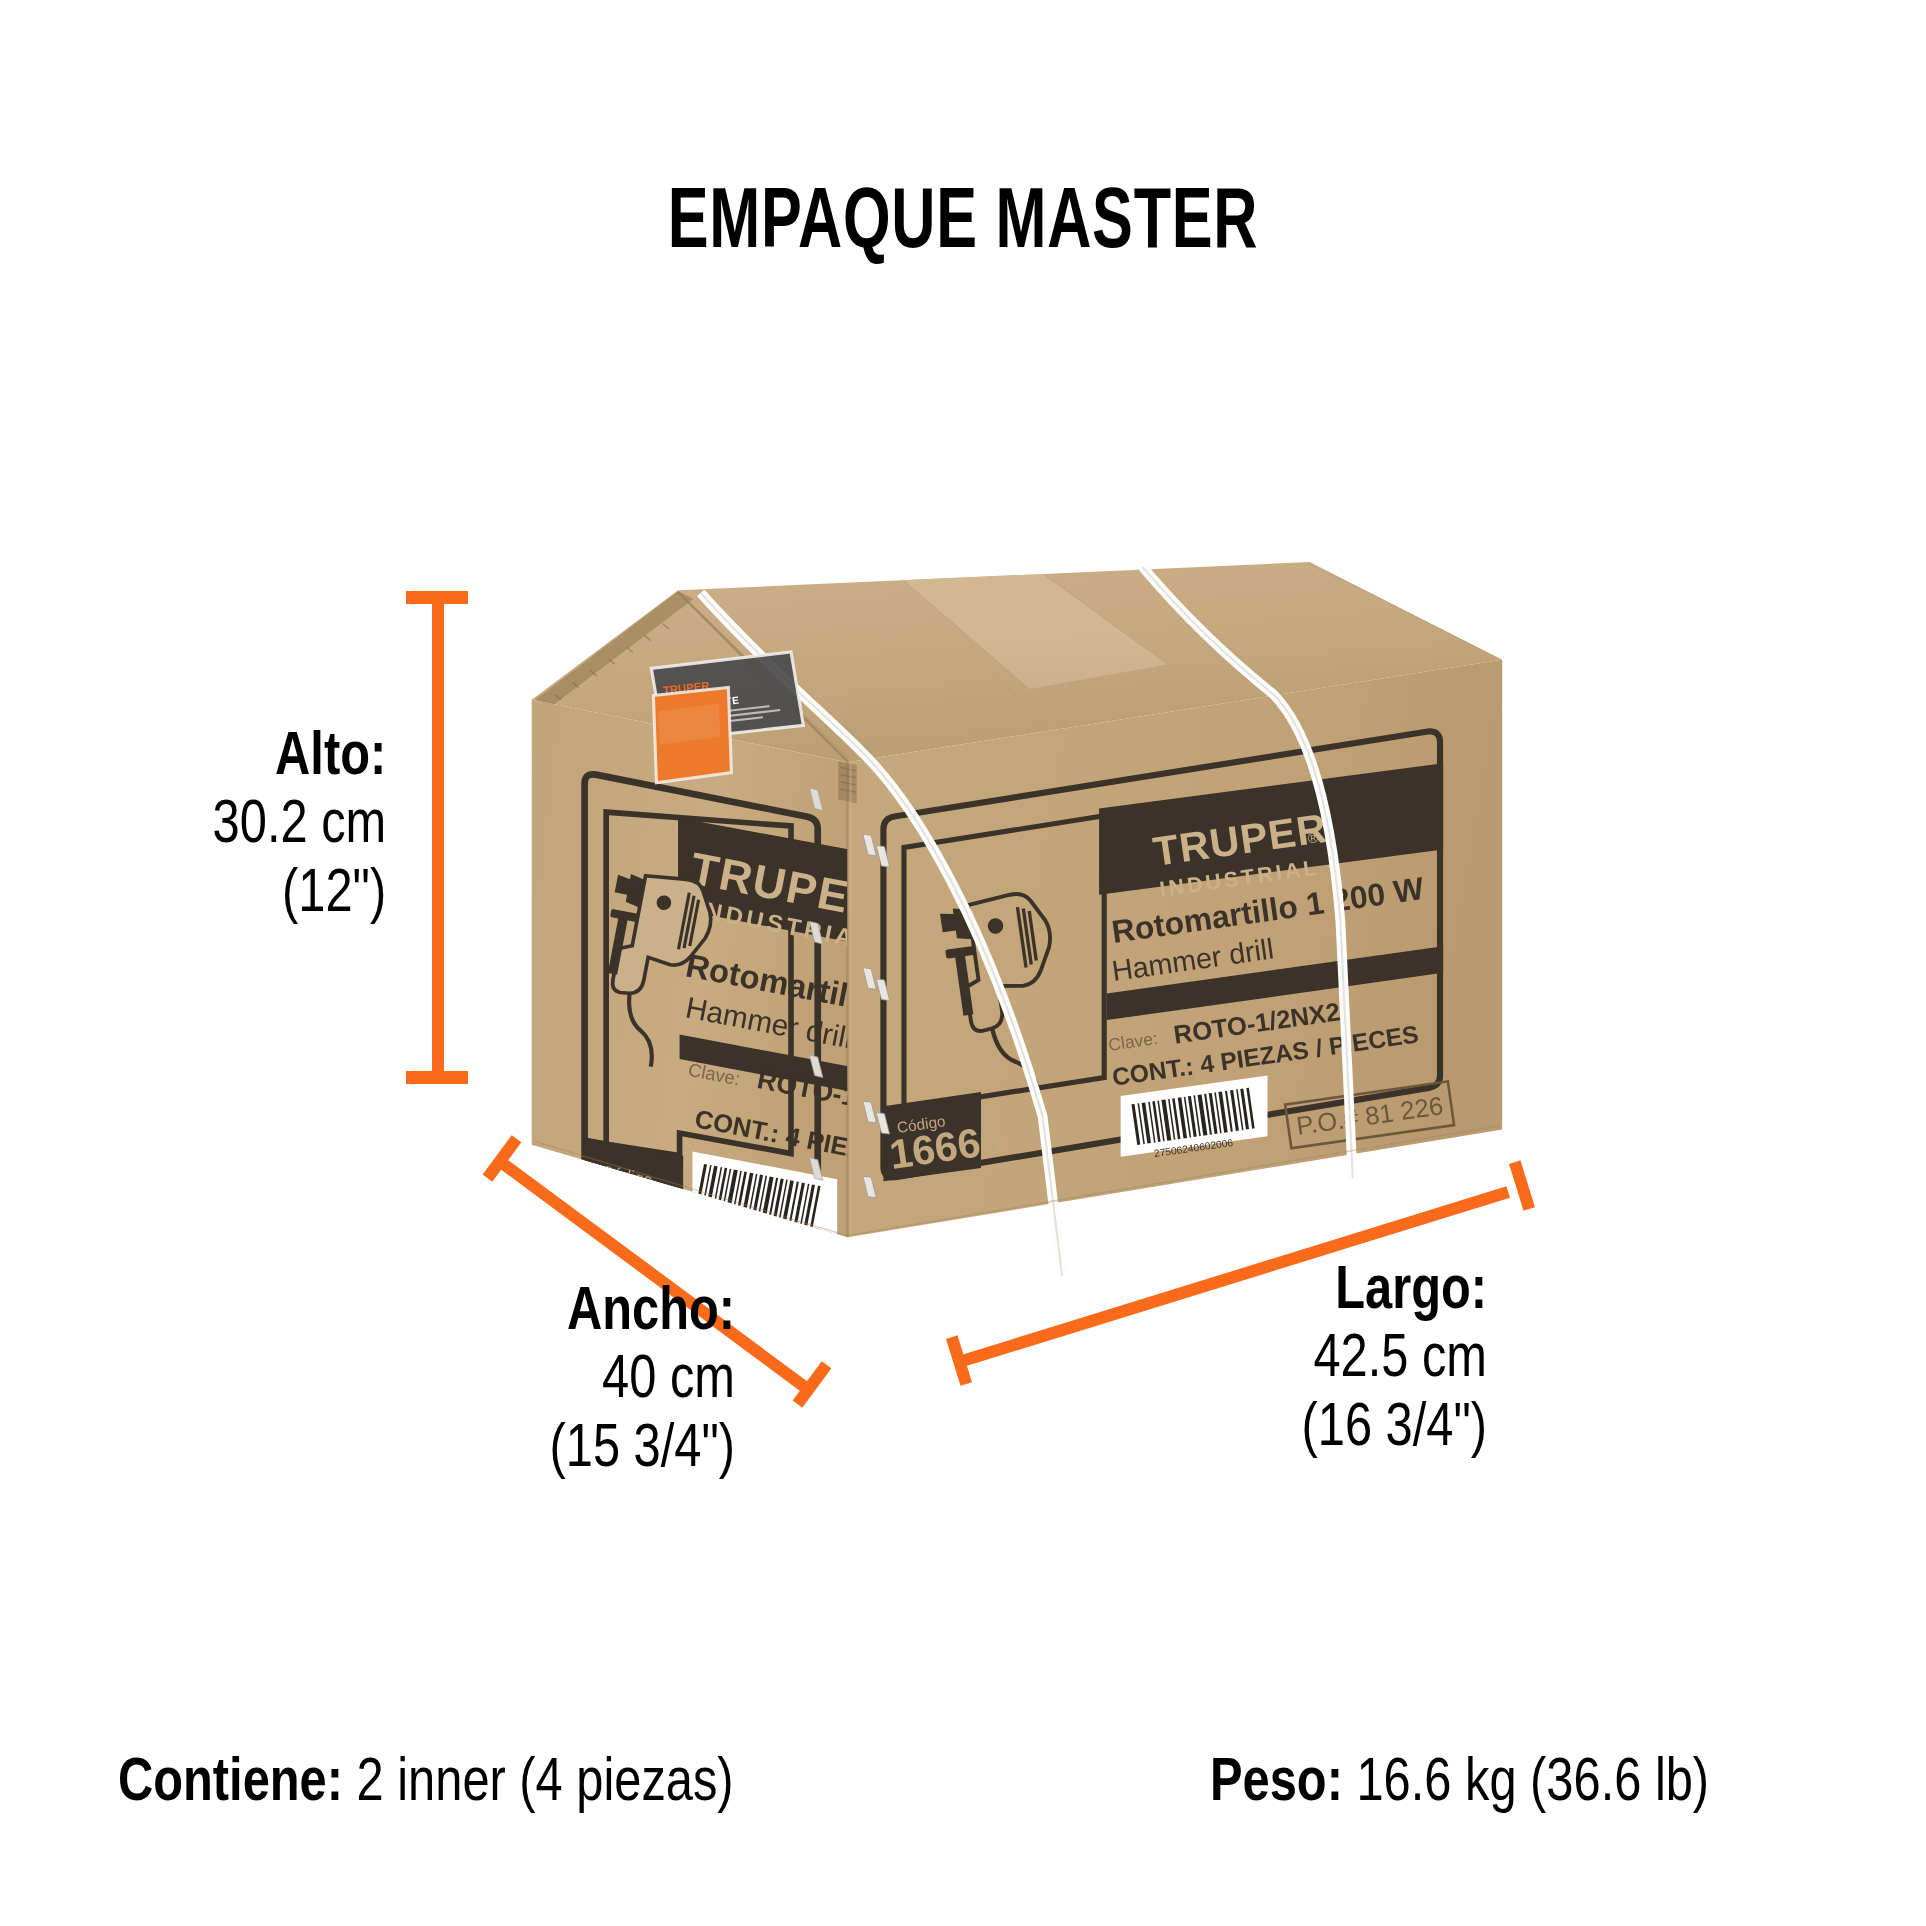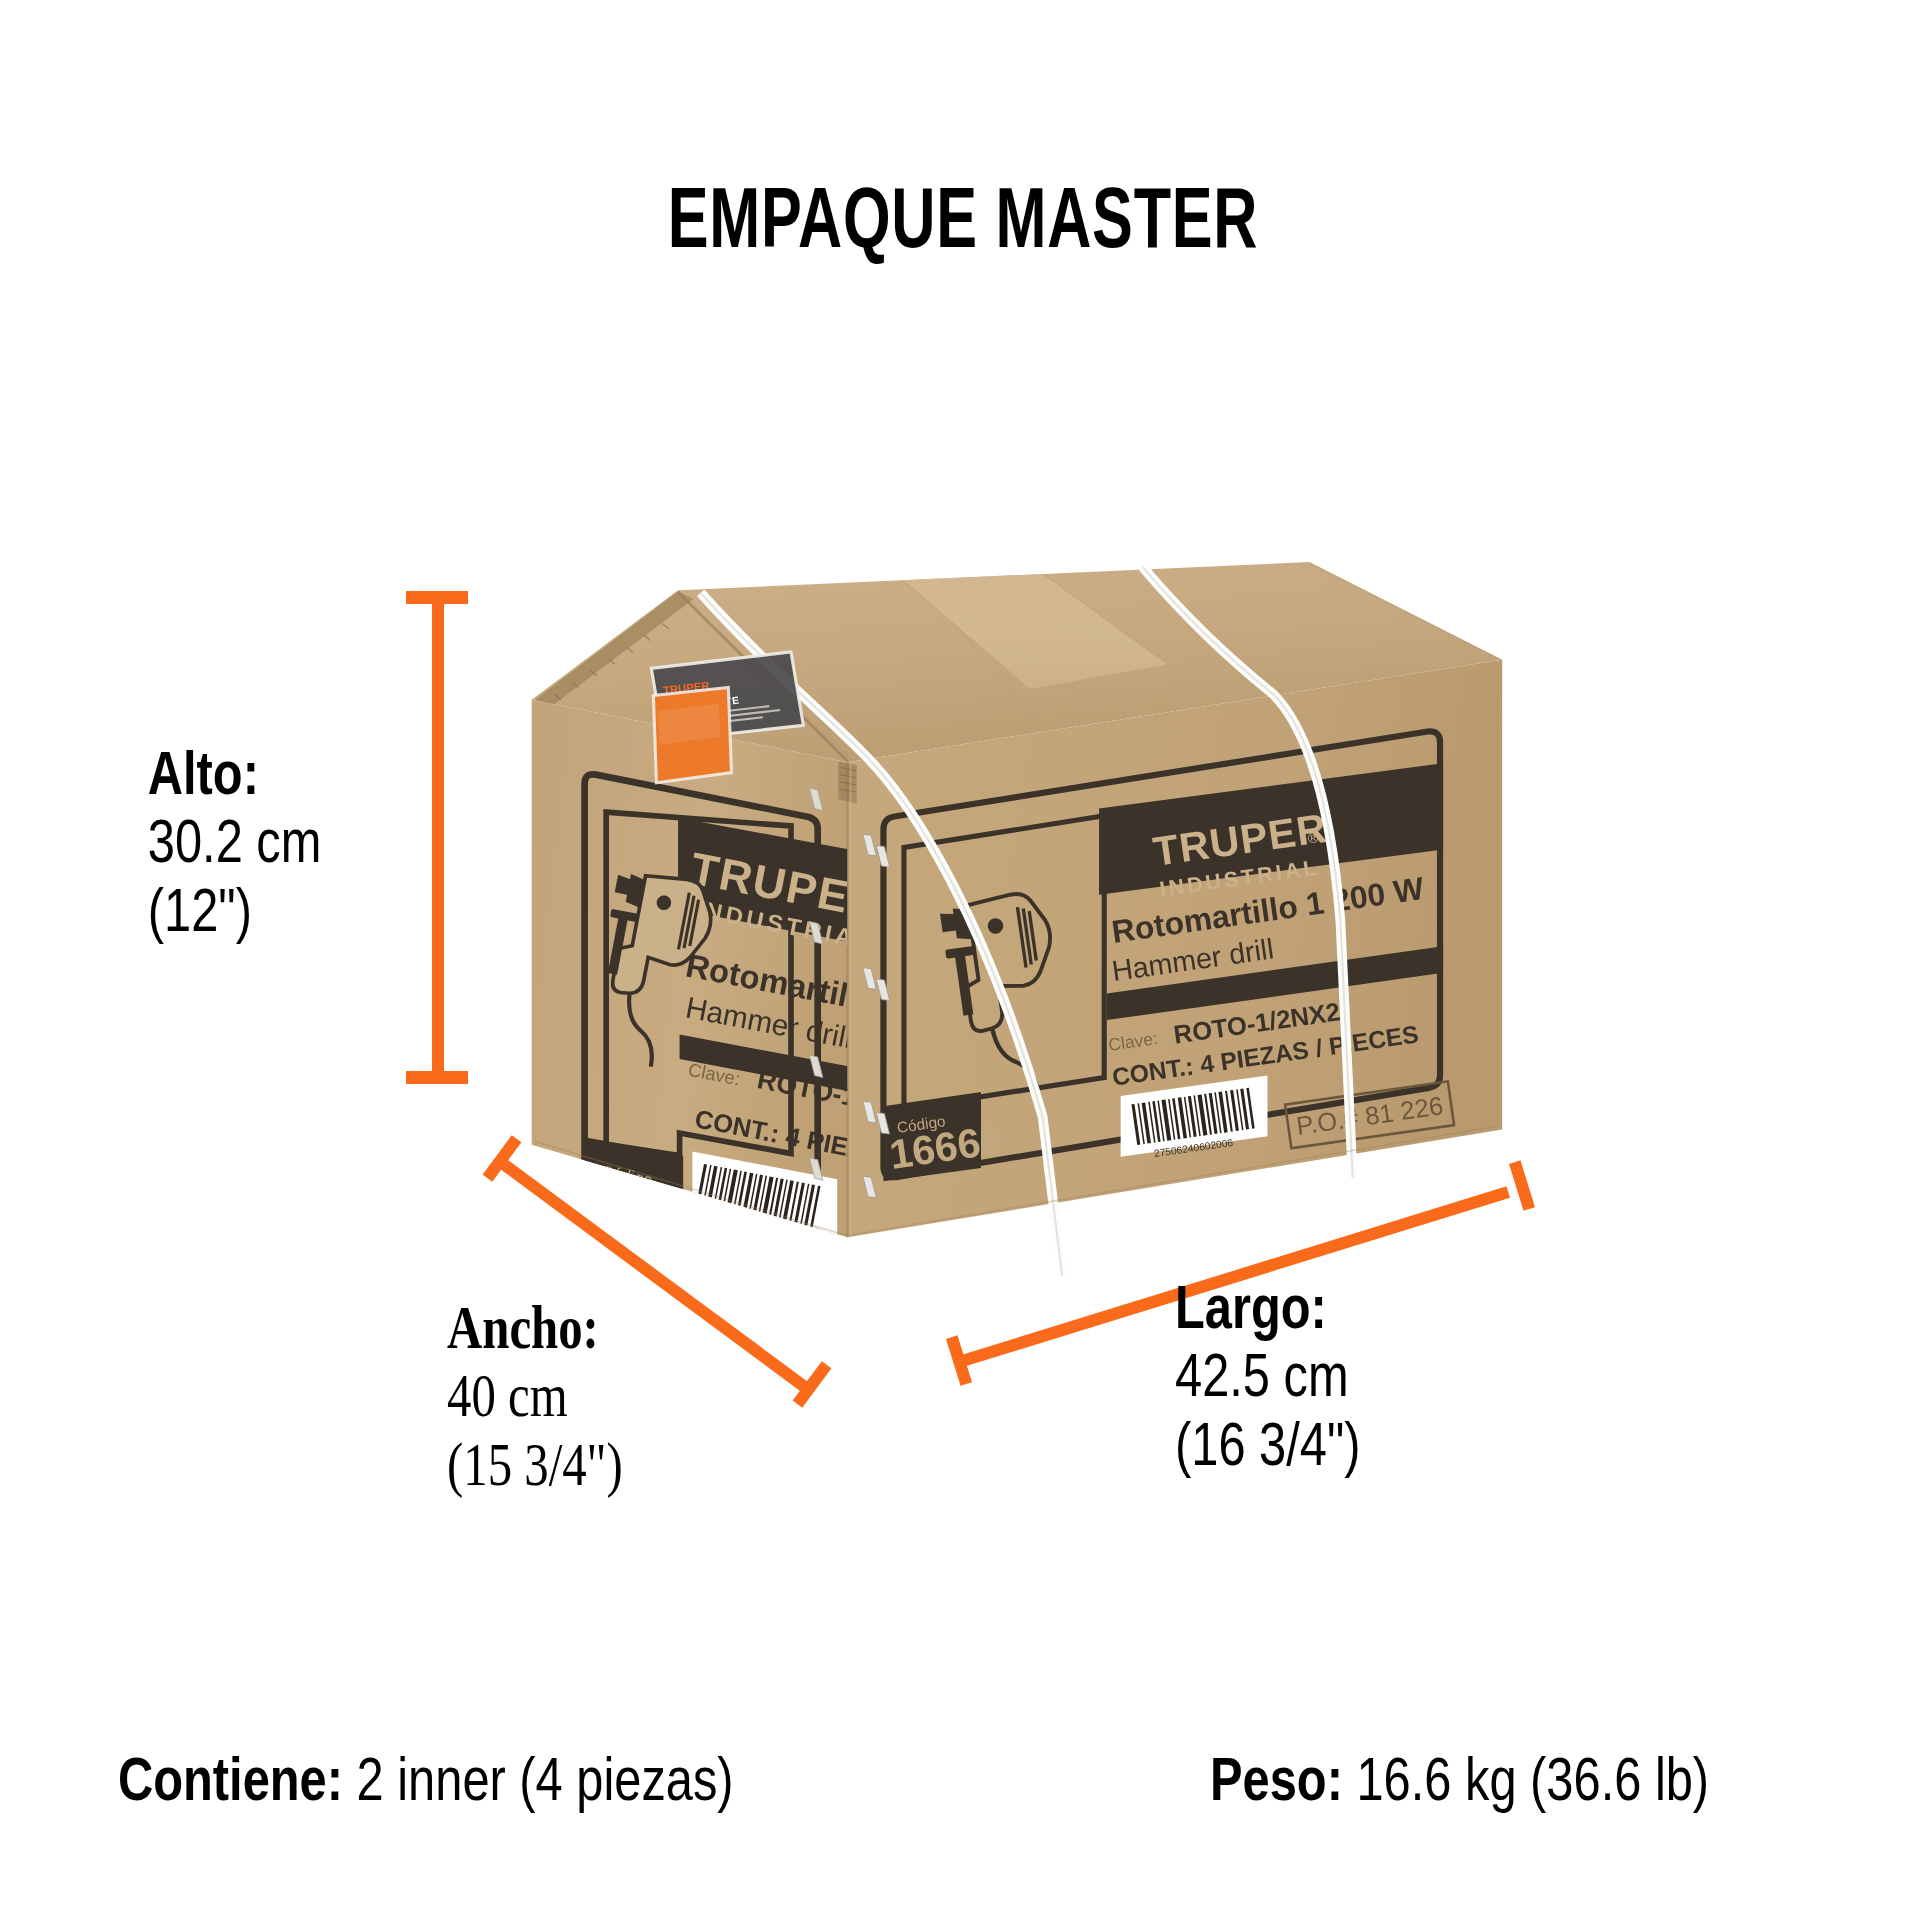--- a/index.html
+++ b/index.html
@@ -8,27 +8,27 @@
 
   
   #title{
     position:absolute; left:0; top:169px; width:1926px; text-align:center;
     font-size:85px; font-weight:bold; letter-spacing:1px;
     transform:scaleX(0.72); transform-origin:center top;
     white-space:nowrap;
   }
 
   
-  .dimblock{position:absolute; text-align:left; line-height:1.12; white-space:nowrap;margin-top:20px;}
+  .dimblock{position:absolute; text-align:right; line-height:1.12; white-space:nowrap;}
   .dimblock .lbl{font-weight:bold;font-size:61px; transform:scaleX(0.80); transform-origin:center; display:block;}
   .dimblock .v1 {font-weight:normal;font-size:61px; transform:scaleX(0.80); transform-origin:center; display:block;}
   .dimblock .v2 {font-weight:normal;font-size:61px; transform:scaleX(0.80); transform-origin:center; display:block;}
 
   #alto-block{left:118px;  top:719px; width:298px;}
-  #ancho-block{left:411px; top:1274px; width:360px;font-family:Liberation Serif, serif;}
+  #ancho-block{left:411px; top:1274px; width:360px;}
   #largo-block{left:1136px;top:1253px; width:390px;}
 
   
   .bottominfo{position:absolute; top:1744px; font-size:61px; white-space:nowrap;
               transform:scaleX(0.80); transform-origin:left top;}
   .bottominfo b{font-weight:bold;}
   #contiene-row{left:118px;}
   #peso-row{left:1210px;}
 
   

